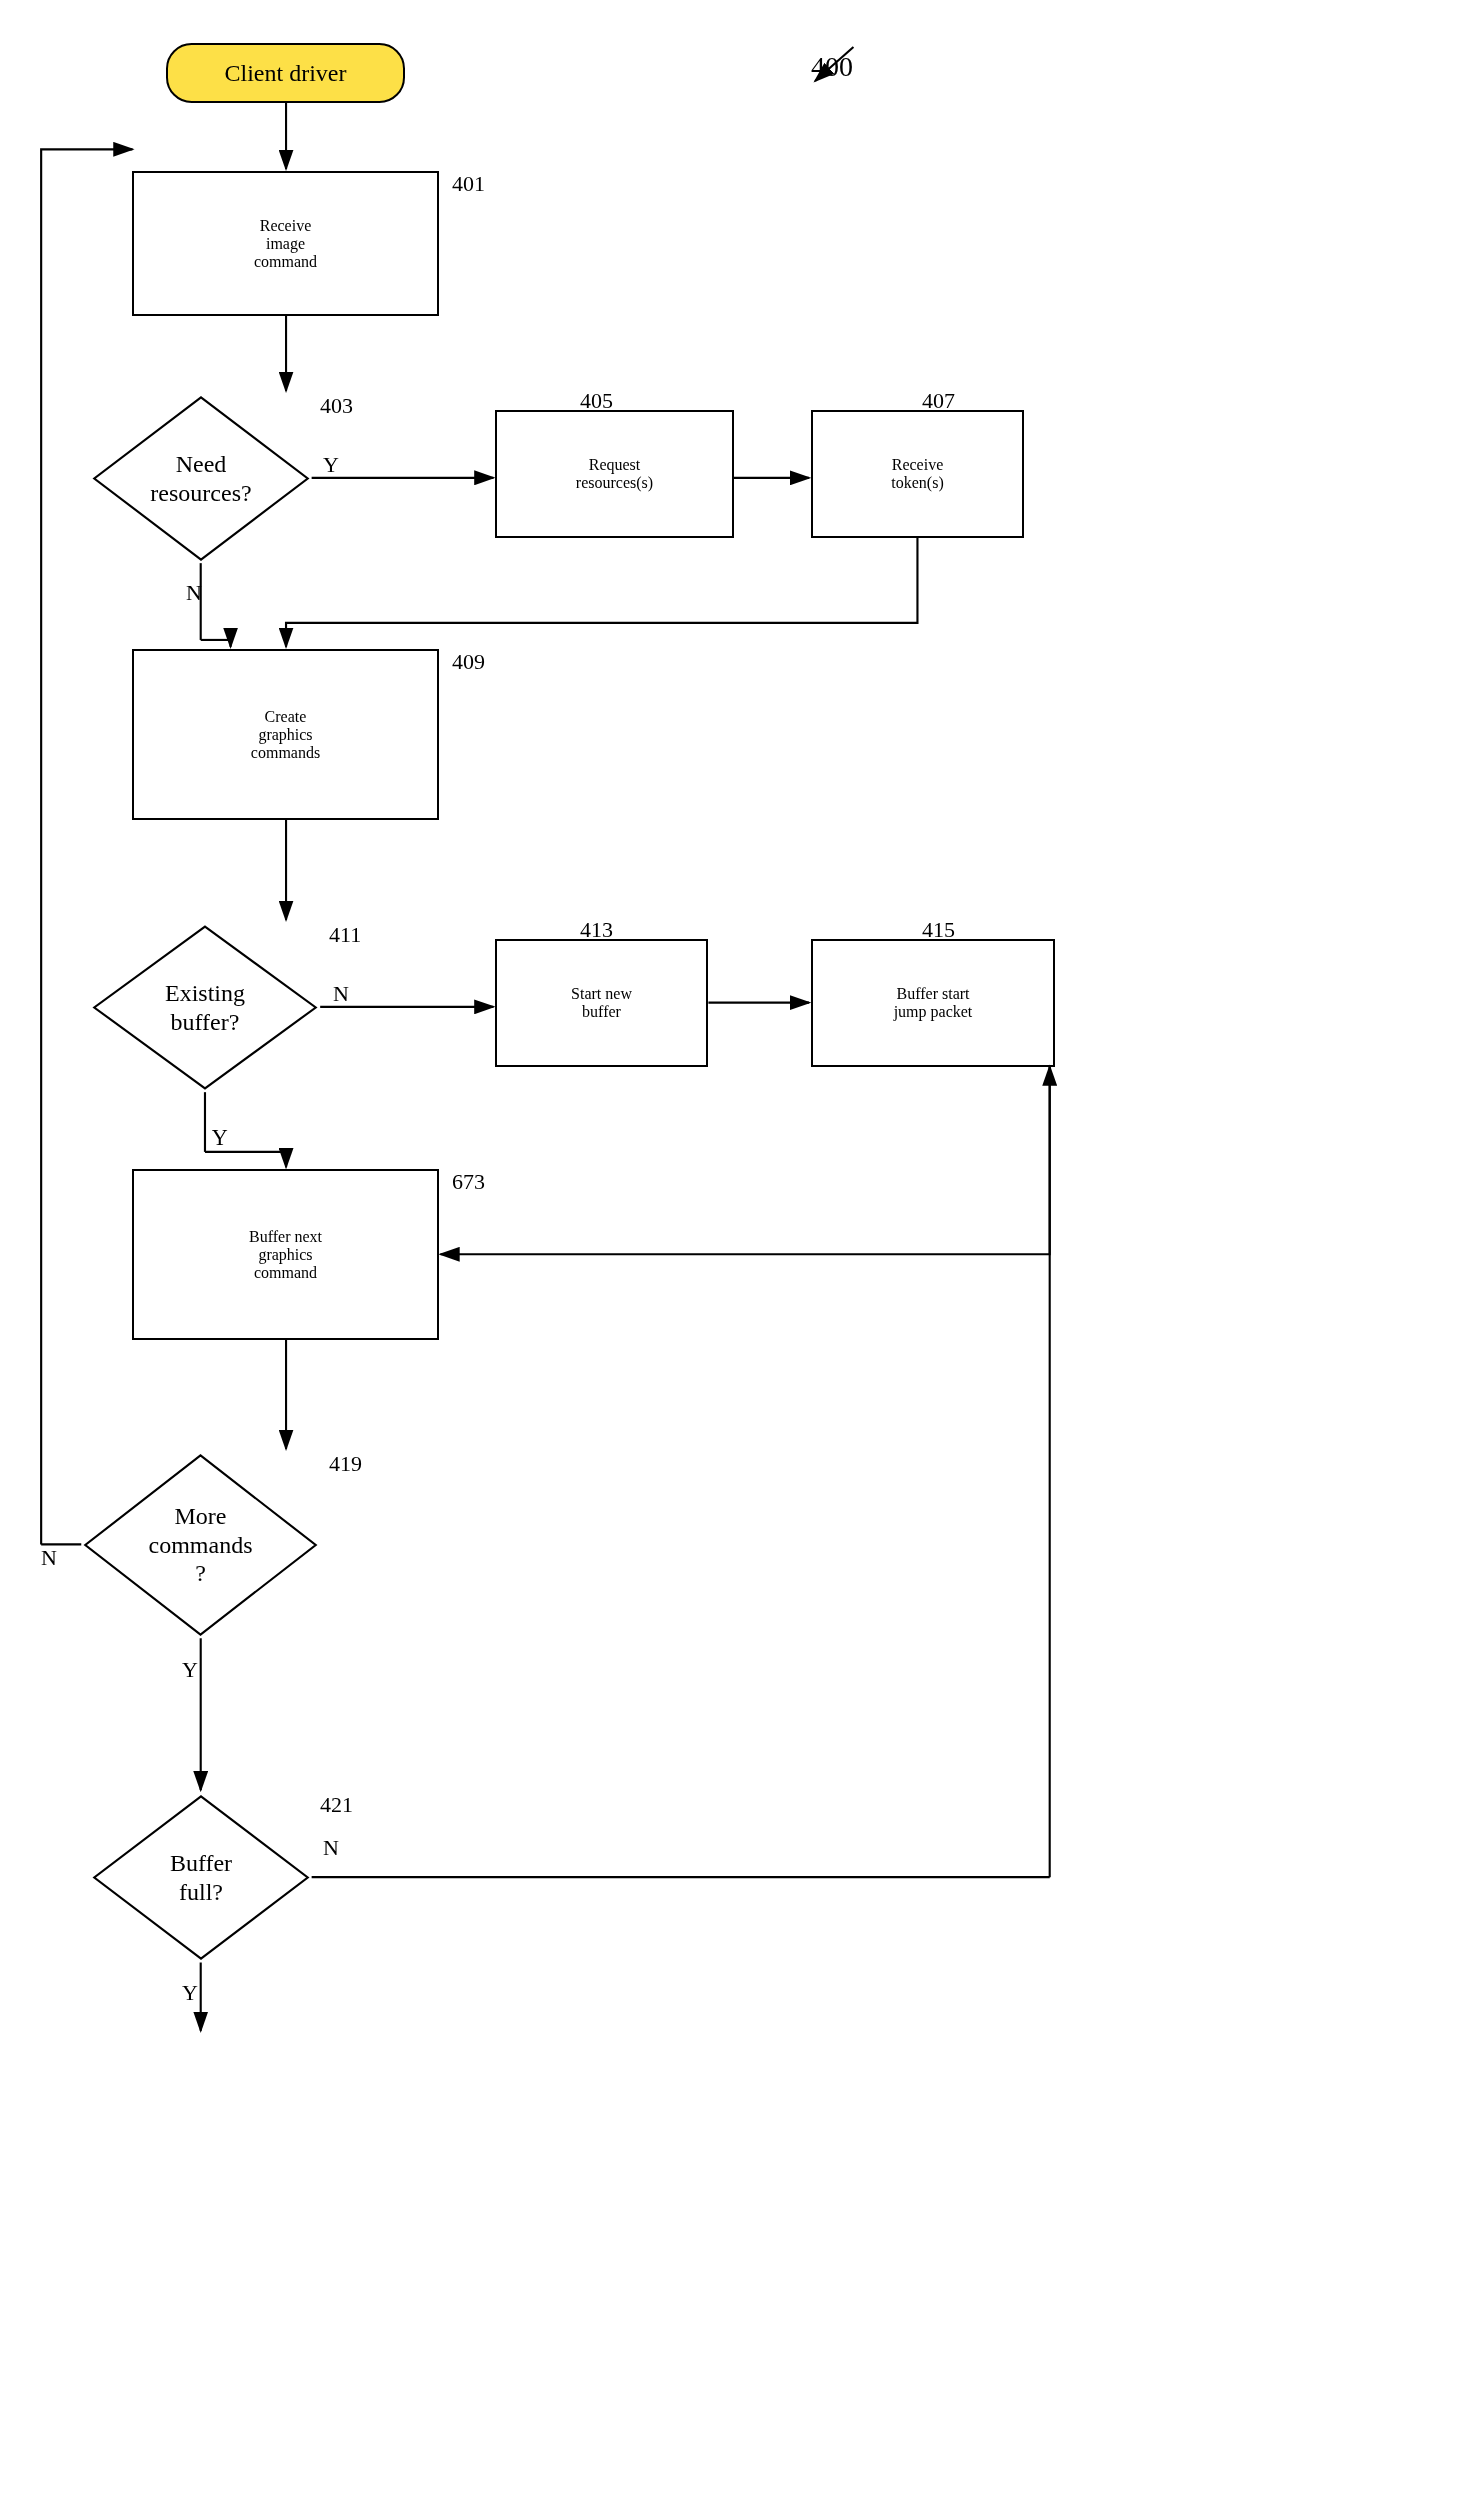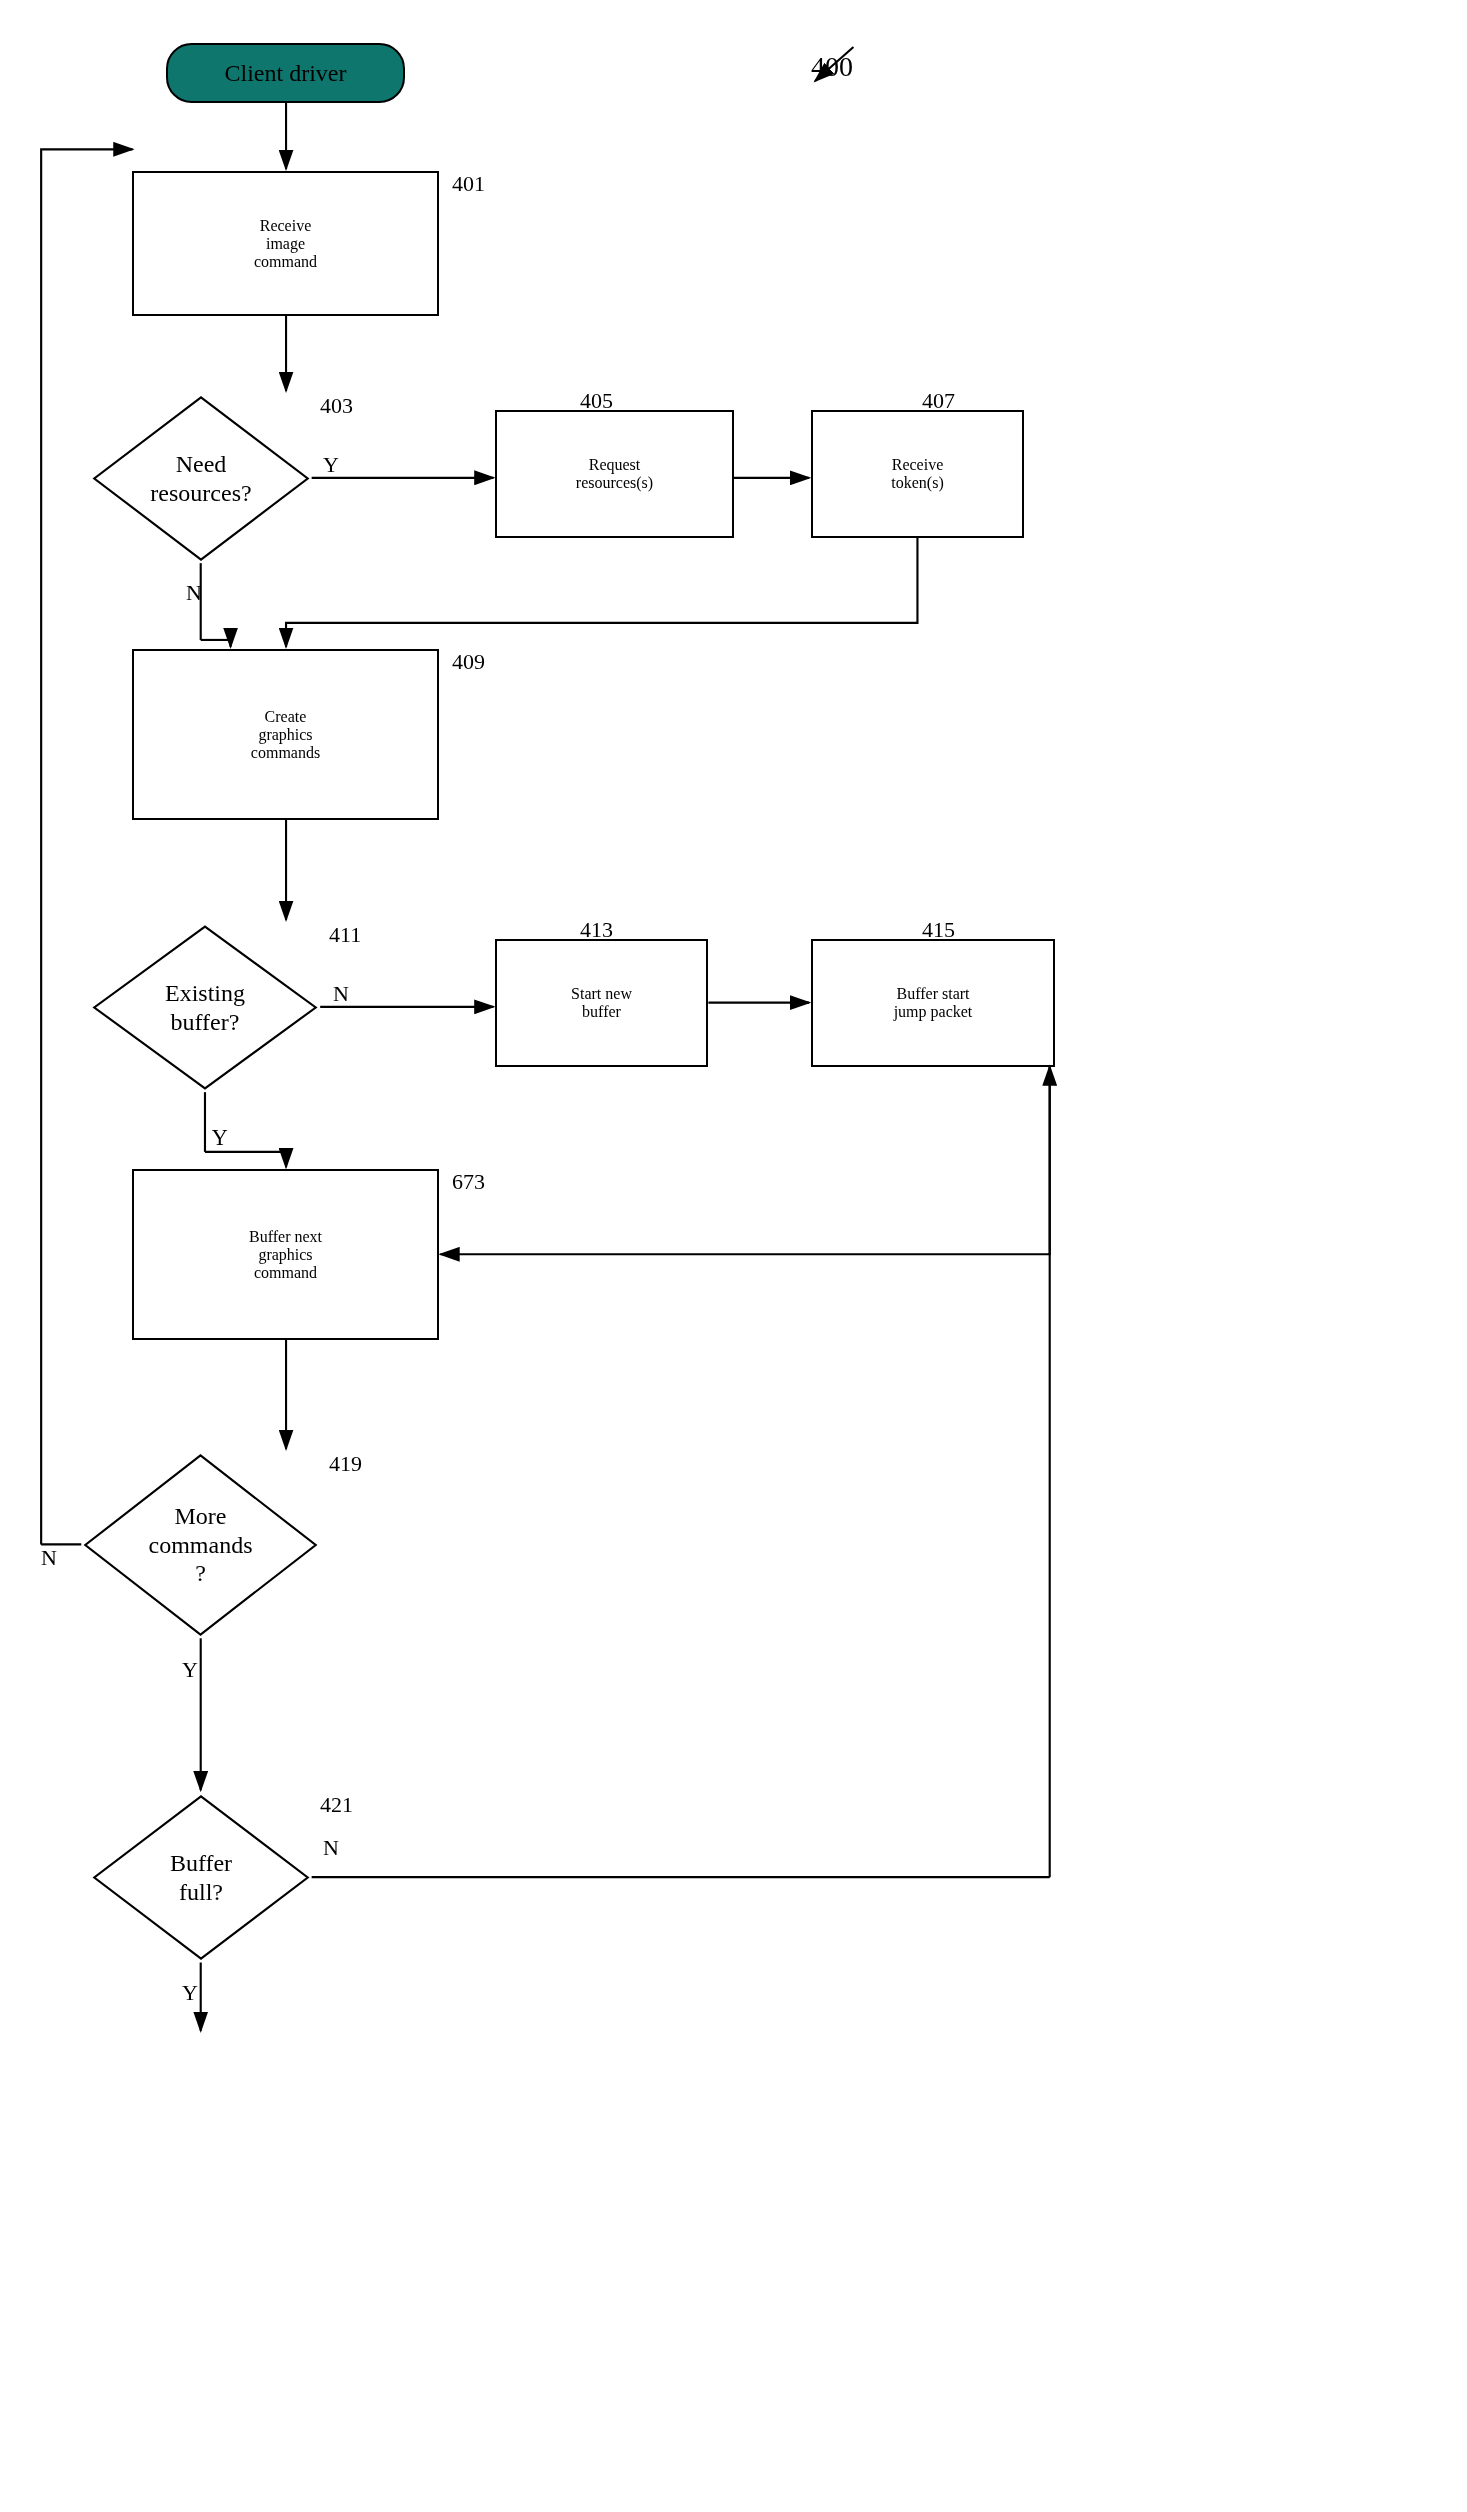--- a/index.html
+++ b/index.html
@@ -20,21 +20,21 @@
     .shape {
       position: absolute;
     }
     .rounded-rect {
       border: 2.1px solid #000;
       border-radius: 25.6px;
       display: flex;
       align-items: center;
       justify-content: center;
       text-align: center;
-      background: #0f766e;
+      background: #fde047;
       font-size: 24px;
     }
     .rect {
       border: 2.1px solid #000;
       display: flex;
       align-items: center;
       justify-content: center;
       text-align: center;
       background: #fff;
       font-size: 16px;

